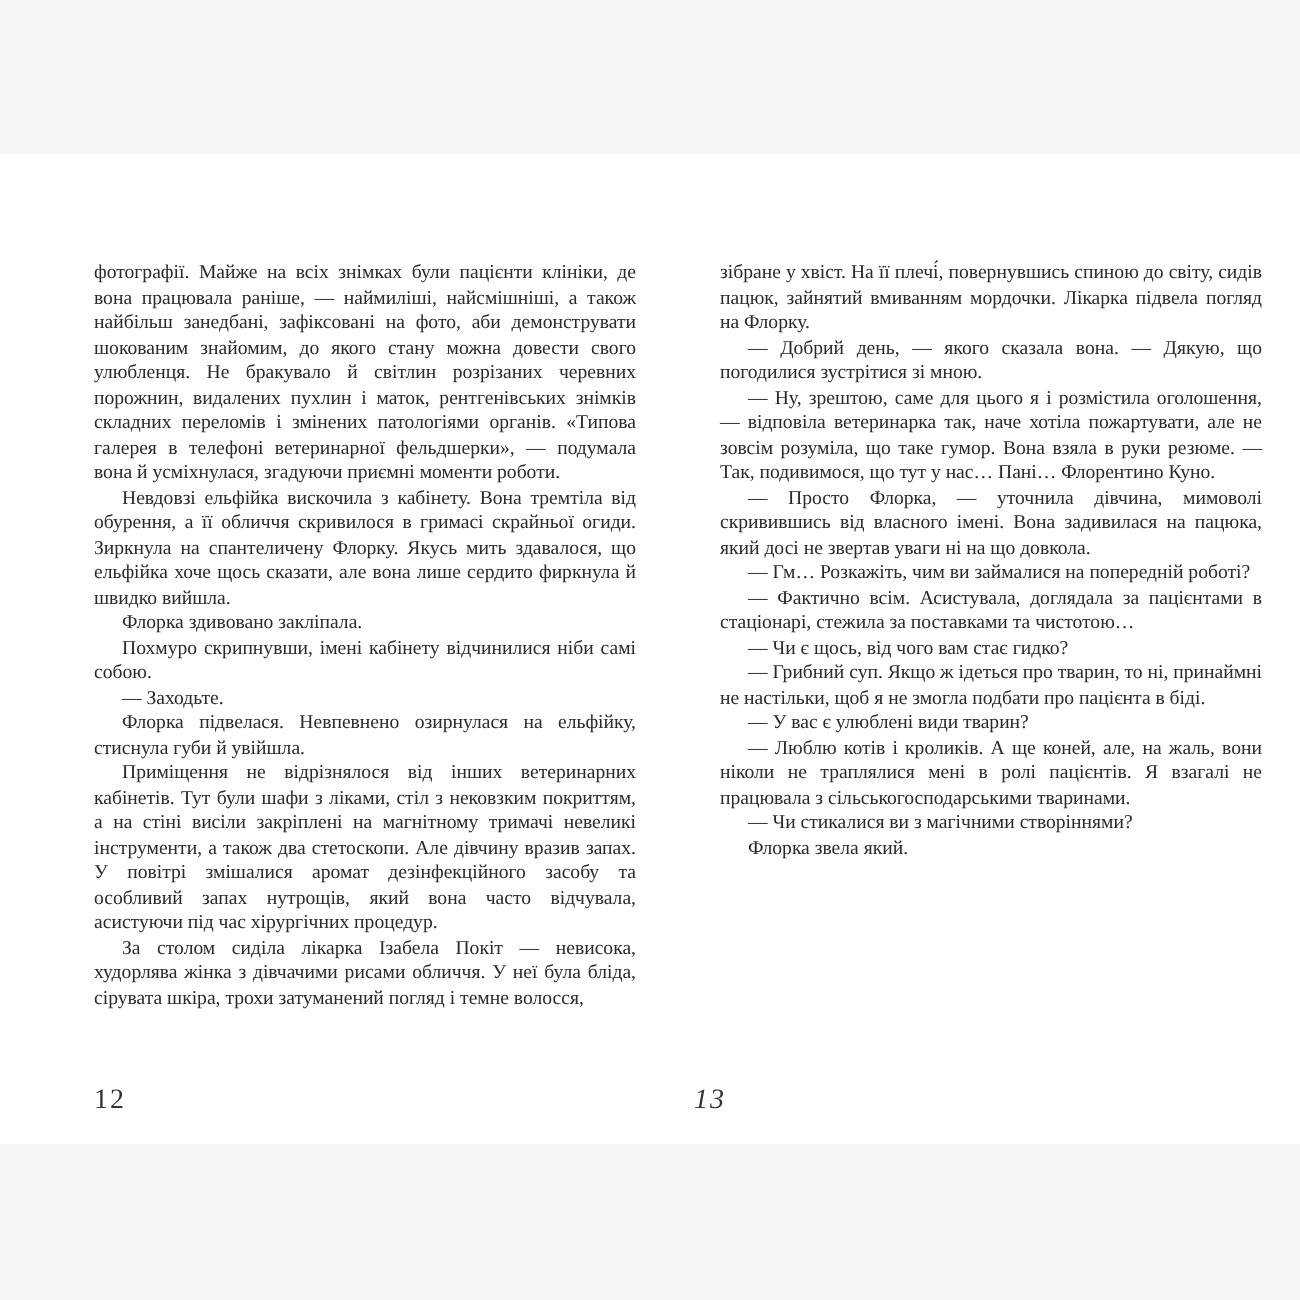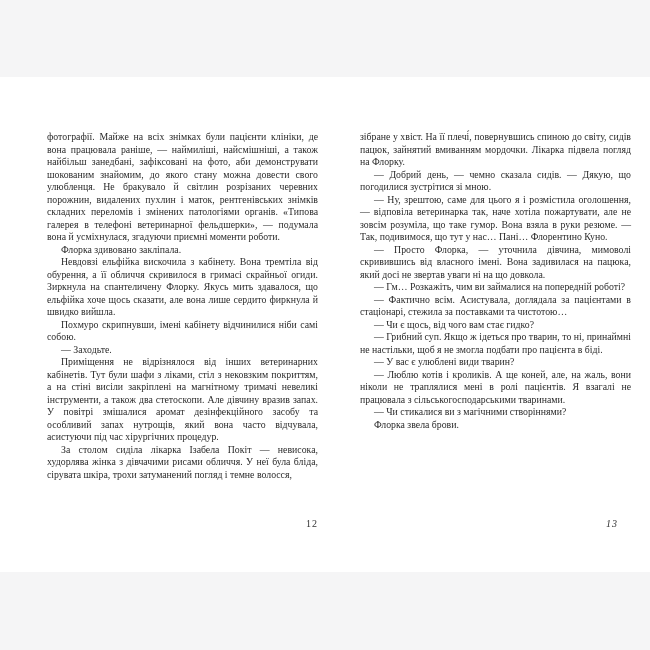--- a/index.html
+++ b/index.html
@@ -37,60 +37,61 @@
     font-size: 9.8px;
     line-height: 12.5px;
     color: #2a2a2a;
     text-align: justify;
     hyphens: auto;
     -webkit-hyphens: auto;
   }
   .para.indent { text-indent: 14px; }
   .pagenum {
     position: absolute;
-    top: 441px;
+    top: 466px;
     width: 271px;
-    text-align: right;
+    text-align: left;
     font-family: "Liberation Serif", "DejaVu Serif", serif;
-    font-size: 10px;
+    font-size: 14px;
     letter-spacing: 1px;
     color: #333333;
   }
   .pagenum-left  { left: 47px; }
   .pagenum-right { left: 347px; font-style: italic; }
 </style>
 </head>
 <body>
 
 <div class="stage">
   <div class="paper">
 
     <div class="page page-left">
         <p class="para">фотографії. Майже на всіх знімках були пацієнти клініки, де вона працювала раніше, — наймиліші, найсмішніші, а також найбільш занедбані, зафіксовані на фото, аби демонструвати шокованим знайомим, до якого стану можна довести свого улюбленця. Не бракувало й світлин розрізаних черевних порожнин, видалених пухлин і маток, рентгенівських знімків складних переломів і змінених патологіями органів. «Типова галерея в телефоні ветеринарної фельдшерки», — подумала вона й усміхнулася, згадуючи приємні моменти роботи.</p>
+        <p class="para indent">Невдовзі ельфійка вискочила з кабінету. Вона тремтіла від обурення, а її обличчя скривилося в гримасі скрайньої огиди. Зиркнула на спантеличену Флорку. Якусь мить здавалося, що ельфійка хоче щось сказати, але вона лише сердито фиркнула й швидко вийшла.</p>
         <p class="para indent">Флорка здивовано закліпала.</p>
-        <p class="para indent">Невдовзі ельфійка вискочила з кабінету. Вона тремтіла від обурення, а її обличчя скривилося в гримасі скрайньої огиди. Зиркнула на спантеличену Флорку. Якусь мить здавалося, що ельфійка хоче щось сказати, але вона лише сердито фиркнула й швидко вийшла.</p>
         <p class="para indent">Похмуро скрипнувши, імені кабінету відчинилися ніби самі собою.</p>
         <p class="para indent">— Заходьте.</p>
+        <p class="para indent">Флорка підвелася. Невпевнено озирнулася на ельфійку, стиснула губи й увійшла.</p>
         <p class="para indent">Приміщення не відрізнялося від інших ветеринарних кабінетів. Тут були шафи з ліками, стіл з нековзким покриттям, а на стіні висіли закріплені на магнітному тримачі невеликі інструменти, а також два стетоскопи. Але дівчину вразив запах. У повітрі змішалися аромат дезінфекційного засобу та особливий запах нутрощів, який вона часто відчувала, асистуючи під час хірургічних процедур.</p>
         <p class="para indent">За столом сиділа лікарка Ізабела Покіт — невисока, худорлява жінка з дівчачими рисами обличчя. У неї була бліда, сірувата шкіра, трохи затуманений погляд і темне волосся,</p>
       </div>
 
     <div class="page page-right">
         <p class="para">зібране у хвіст. На її плечі́, повернувшись спиною до світу, сидів пацюк, зайнятий вмиванням мордочки. Лікарка підвела погляд на Флорку.</p>
-        <p class="para indent">— Добрий день, — чемно сказала сидів. — Дякую, що погодилися зустрітися зі мною.</p>
+        <p class="para indent">— Добрий день, — якого сказала вона. — Дякую, що погодилися зустрітися зі мною.</p>
         <p class="para indent">— Ну, зрештою, саме для цього я і розмістила оголошення, — відповіла ветеринарка так, наче хотіла пожартувати, але не зовсім розуміла, що таке гумор. Вона взяла в руки резюме. — Так, подивимося, що тут у нас… Пані… Флорентино Куно.</p>
         <p class="para indent">— Просто Флорка, — уточнила дівчина, мимоволі скривившись від власного імені. Вона задивилася на пацюка, який досі не звертав уваги ні на що довкола.</p>
         <p class="para indent">— Гм… Розкажіть, чим ви займалися на попередній роботі?</p>
         <p class="para indent">— Фактично всім. Асистувала, доглядала за пацієнтами в стаціонарі, стежила за поставками та чистотою…</p>
         <p class="para indent">— Чи є щось, від чого вам стає гидко?</p>
         <p class="para indent">— Грибний суп. Якщо ж ідеться про тварин, то ні, принаймні не настільки, щоб я не змогла подбати про пацієнта в біді.</p>
         <p class="para indent">— У вас є улюблені види тварин?</p>
         <p class="para indent">— Люблю котів і кроликів. А ще коней, але, на жаль, вони ніколи не траплялися мені в ролі пацієнтів. Я взагалі не працювала з сільськогосподарськими тваринами.</p>
         <p class="para indent">— Чи стикалися ви з магічними створіннями?</p>
-        <p class="para indent">Флорка звела брови.</p>
+        <p class="para indent">Флорка звела який.</p>
       </div>
 
     <div class="pagenum pagenum-left">12</div>
 
     <div class="pagenum pagenum-right">13</div>
 
   </div>
 </div>
 
 </body></html>

